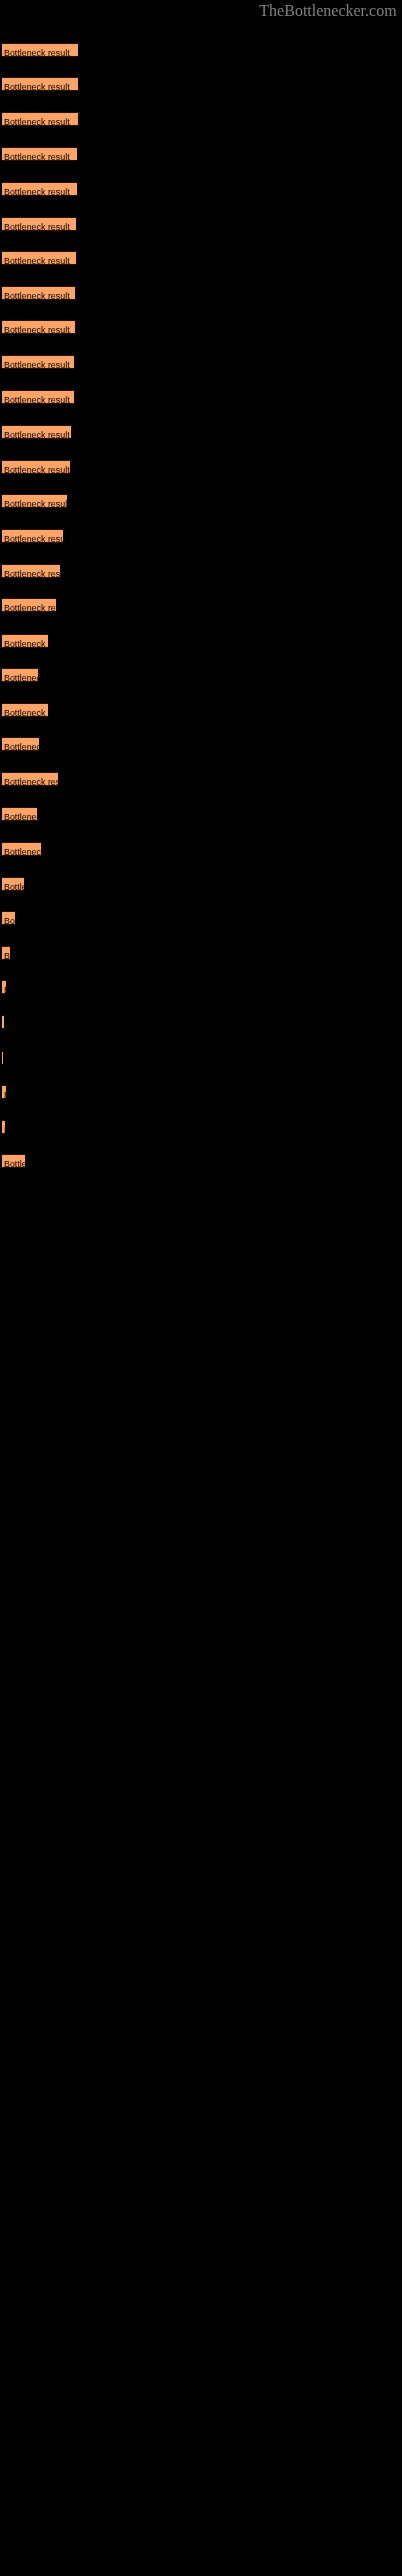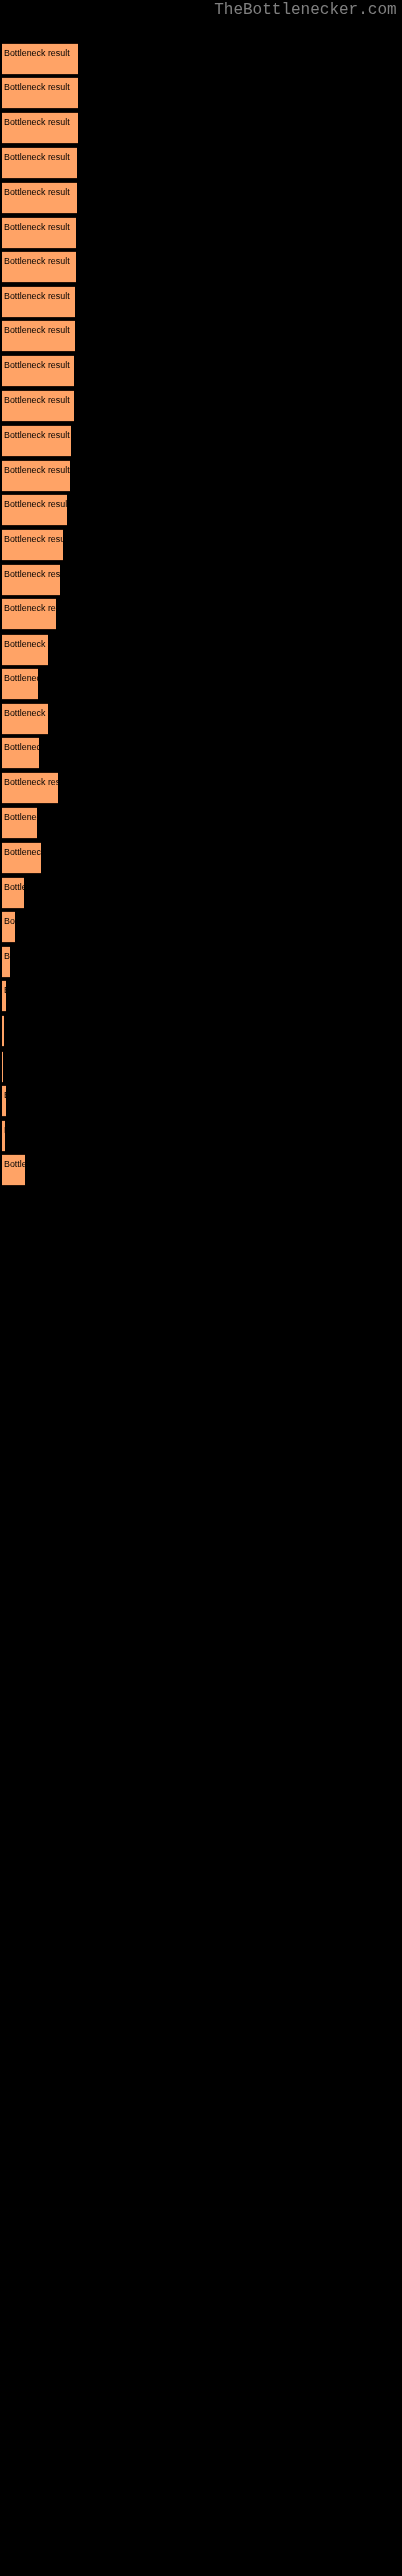--- a/index.html
+++ b/index.html
@@ -26,21 +26,21 @@
     background: #000000;
   }
 
   .site-title {
     position: absolute;
     right: 6.4px;
     top: 0.8px;
     font-size: 16px;
     line-height: 19.3px;
     color: #808080;
-    font-family: Liberation Mono, monospace;
+    font-family: Liberation Serif, serif;
     letter-spacing: 0px;
     white-space: nowrap;
     user-select: none;
   }
 
   .plot-area {
     position: absolute;
     left: 0;
     top: 0;
     width: 403px;
@@ -50,21 +50,21 @@
   .bar-row {
     position: absolute;
     left: 1.6px;
     height: 19.3px;
   }
 
   .bar {
     position: absolute;
     left: 0;
     top: 0;
-    height: 32px;
+    height: 14px;
     box-sizing: border-box;
     background: #FFA366;
     border-top: 0.8px solid #241208;
     border-bottom: 0.8px solid #241208;
     overflow: hidden;
   }
 
   .bar-label {
     position: absolute;
     left: 2.4px;

